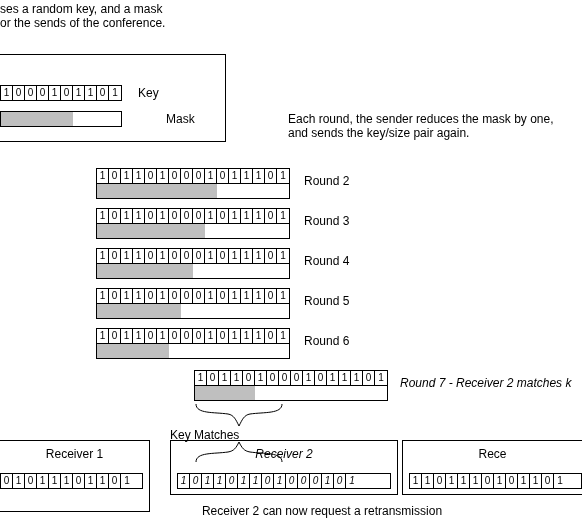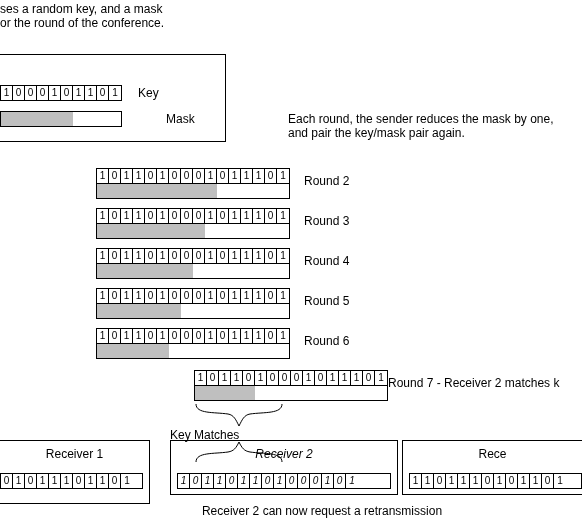--- a/index.html
+++ b/index.html
@@ -71,21 +71,21 @@
     text-align: center;
     font-size: 12px;
     padding-left: 31px;
   }
 </style>
 </head>
 <body>
 
 <div class="intro">
   <div>ses a random key, and a mask</div>
-  <div>or the round of the conference.</div>
+  <div>or the sends of the conference.</div>
 </div>
 
 <div class="sender-box">
   <div class="bitrow" id="sender-key-bits" style="position:absolute; left:0; top:30px; width:122px;">
       <div class="cell">1</div>
       <div class="cell">0</div>
       <div class="cell">0</div>
       <div class="cell">0</div>
       <div class="cell">1</div>
       <div class="cell">0</div>
@@ -97,21 +97,21 @@
   <div class="maskbar" style="position:absolute; left:0; top:56px; width:122px;">
     <div class="filled" id="sender-mask-fill" style="flex:0 0 60%;"></div>
     <div class="empty" style="flex:1;"></div>
   </div>
 </div>
 <div class="label" style="position:absolute; left:138px; top:86px;">Key</div>
 <div class="label" style="position:absolute; left:138px; top:112px;margin-left:28px;">Mask</div>
 
 <div style="position:absolute; left:256px; top:112px; font-size:12px; line-height:14px;margin-left:32px;">
   <div>Each round, the sender reduces the mask by one,</div>
-  <div>and pair the key/mask pair again.</div>
+  <div>and sends the key/size pair again.</div>
 </div>
 
 <div id="rounds-container">
     <div style="position: absolute; left: 96px; top: 168px;">
       <div class="bitrow" style="width: 194px;">
         <div class="cell">1</div>
         <div class="cell">0</div>
         <div class="cell">1</div>
         <div class="cell">1</div>
         <div class="cell">0</div>
@@ -252,31 +252,31 @@
       <div class="cell">1</div>
       <div class="cell">1</div>
       <div class="cell">0</div>
       <div class="cell">1</div>
     </div>
   <div class="maskbar" style="width:194px; margin-top:-1px;">
     <div class="filled" id="r7-fill" style="flex: 0 0 31.25%;"></div>
     <div class="empty" style="flex:1;"></div>
   </div>
 </div>
-<div class="round-label" style="position:absolute; left:388px; top:376px;">Round 7 - Receiver 2 matches k</div>
+<div class="round-label" style="position:absolute; left:400px; top:376px;font-style:italic;">Round 7 - Receiver 2 matches k</div>
 
 <svg width="90" height="26" style="position:absolute; left:194px; top:402px;">
   <path d="M2 2 C2 12, 20 10, 34 12 C40 13, 42 18, 45 24 C48 18, 50 13, 56 12 C70 10, 88 12, 88 2" fill="none" stroke="#000" stroke-width="1"></path>
 </svg>
 <div class="label" style="position:absolute; left:170px; top:428px;">Key Matches</div>
 <svg width="90" height="22" style="position:absolute; left:194px; top:442px;">
   <path d="M45 0 C42 6, 40 9, 34 10 C20 12, 2 10, 2 20 M45 0 C48 6, 50 9, 56 10 C70 12, 88 10, 88 20" fill="none" stroke="#000" stroke-width="1"></path>
 </svg>
 
-<div id="recv0" class="receiver-box" style="left:0; top:440px; width:150px; height:64px; border-left:0;">
+<div id="recv0" class="receiver-box" style="left:0; top:440px; width:150px; height:72px; border-left:0;">
   <div class="label">Receiver 1</div>
   <div class="bitrow" id="recv0-bits" style="margin:12px 6px 0 0;">
       <div class="cell">0</div>
       <div class="cell">1</div>
       <div class="cell">0</div>
       <div class="cell">1</div>
       <div class="cell">1</div>
       <div class="cell">1</div>
       <div class="cell">0</div>
       <div class="cell">1</div>

